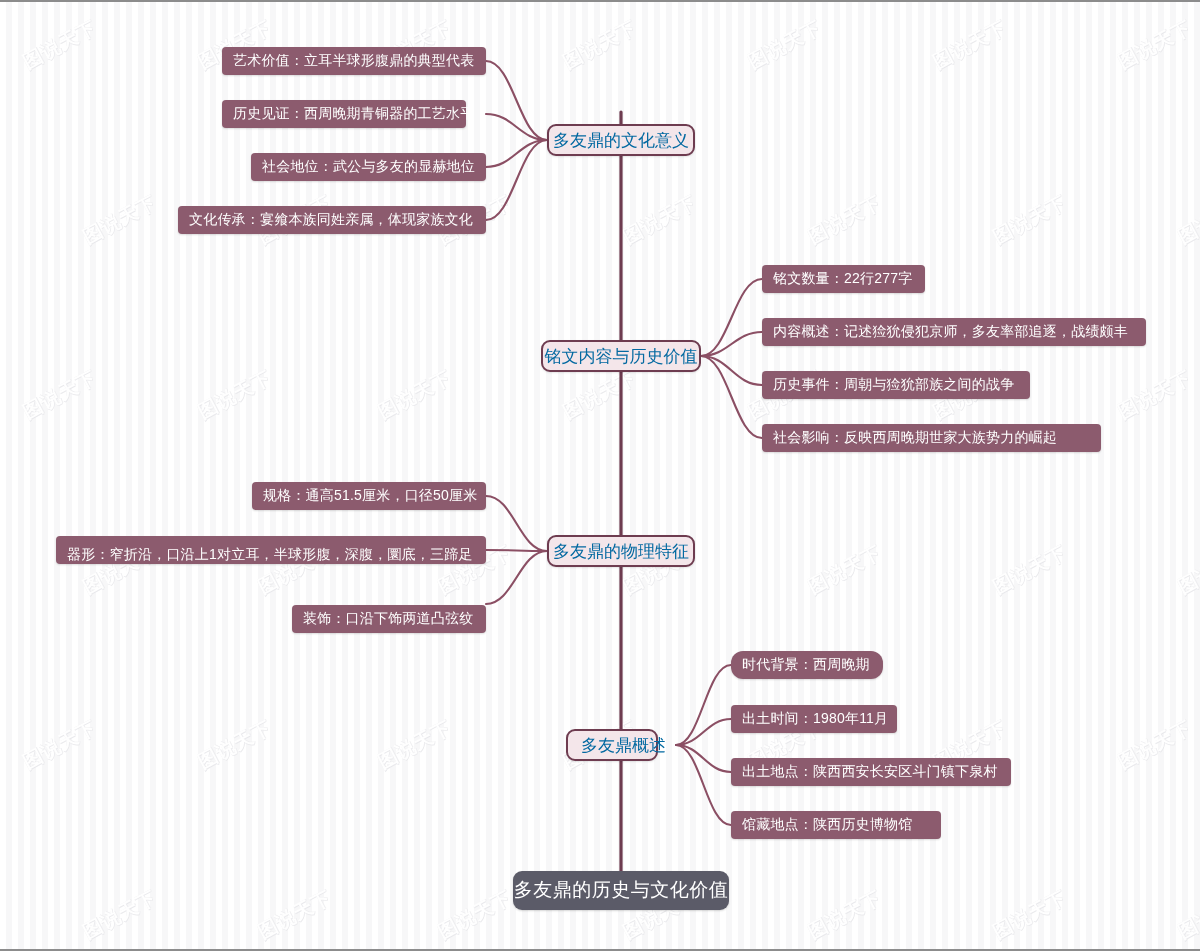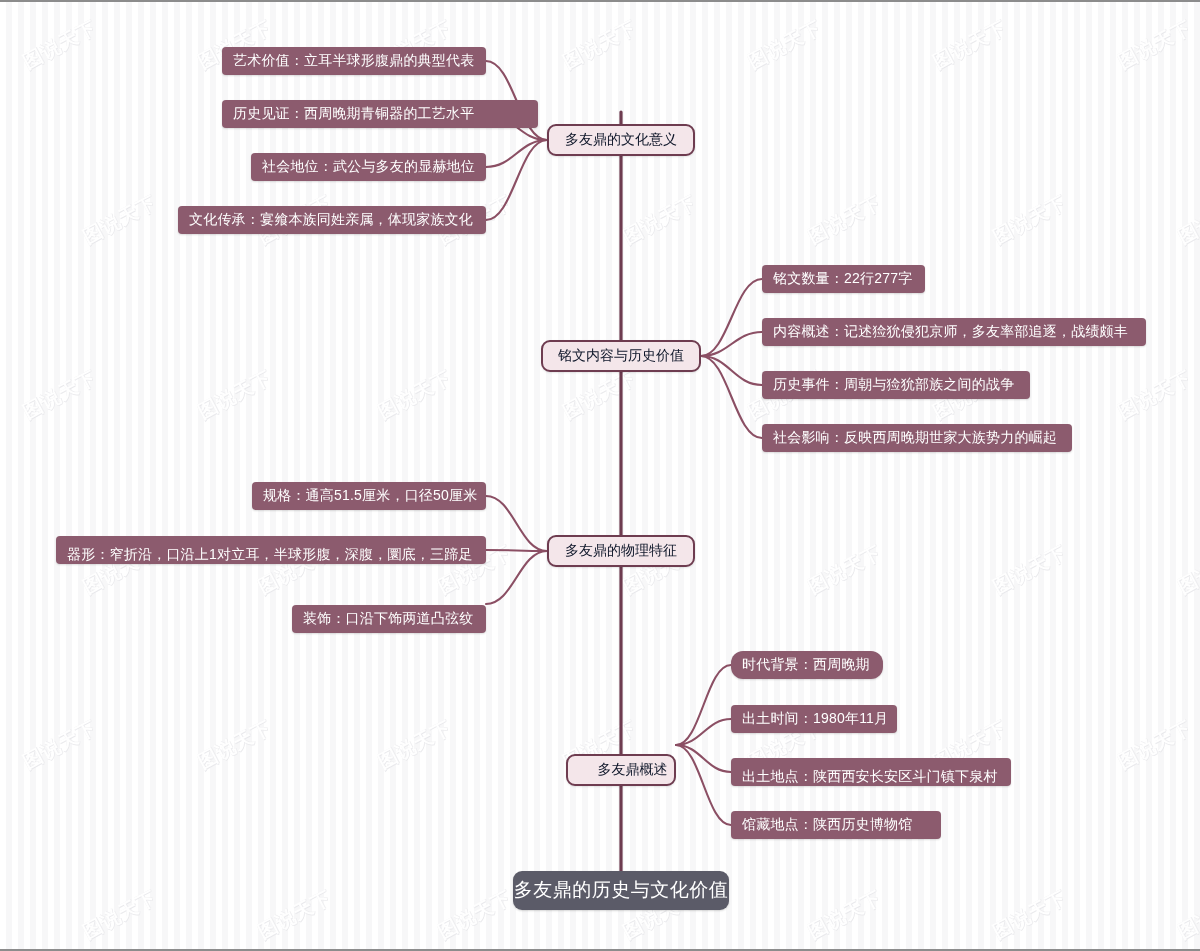--- a/index.html
+++ b/index.html
@@ -68,24 +68,24 @@
     border-radius: 9px;
     font-size: 19px;
     padding: 0 4px;
     height: 39px;
     box-shadow: 0 1px 2px rgba(0,0,0,.16);
     letter-spacing: .5px;
   }
   
   .node.branch {
     background: #f4e6ea;
-    color: #0f172a;
+    color: #0369a1;
     border: 2px solid #6e3c50;
     border-radius: 9px;
-    font-size: 14px;
+    font-size: 17px;
     padding: 0 13px;
     height: 32px;
     box-shadow: 0 1px 2px rgba(0,0,0,.10);
   }
   
   .node.leaf {
     background: #8c5b6e;
     color: #ffffff;
     border-radius: 4px;
     font-size: 14px;
@@ -172,63 +172,63 @@
       </div>
       <div class="node branch" style="left: 547px; top: 122px; width: 148px; height: 32px;">
         <span>多友鼎的文化意义</span>
       </div>
       <div class="node branch" style="left: 541px; top: 338px; width: 160px; height: 32px; text-align: right;">
         <span>铭文内容与历史价值</span>
       </div>
       <div class="node branch" style="left: 547px; top: 533px; width: 148px; height: 32px;">
         <span>多友鼎的物理特征</span>
       </div>
-      <div class="node branch" style="left: 566px; top: 752px; width: 110px; height: 32px; padding-left: 36px;">
+      <div class="node branch" style="left: 566px; top: 727px; width: 92px; height: 32px; padding-left: 36px;">
         <span>多友鼎概述</span>
       </div>
       <div class="node leaf left" style="left: 222px; top: 45px; width: 264px; height: 28px;">
         <span>艺术价值：立耳半球形腹鼎的典型代表</span>
       </div>
-      <div class="node leaf left" style="left: 222px; top: 98px; width: 316px; height: 28px;">
+      <div class="node leaf left" style="left: 222px; top: 98px; width: 244px; height: 28px;">
         <span>历史见证：西周晚期青铜器的工艺水平</span>
       </div>
       <div class="node leaf left" style="left: 251px; top: 151px; width: 235px; height: 28px;">
         <span>社会地位：武公与多友的显赫地位</span>
       </div>
       <div class="node leaf left" style="left: 178px; top: 204px; width: 308px; height: 28px;">
         <span>文化传承：宴飨本族同姓亲属，体现家族文化</span>
       </div>
       <div class="node leaf right" style="left: 762px; top: 263px; width: 163px; height: 28px;">
         <span>铭文数量：22行277字</span>
       </div>
       <div class="node leaf right" style="left: 762px; top: 316px; width: 384px; height: 28px;">
         <span>内容概述：记述猃狁侵犯京师，多友率部追逐，战绩颇丰</span>
       </div>
       <div class="node leaf right" style="left: 762px; top: 369px; width: 268px; height: 28px;">
         <span>历史事件：周朝与猃狁部族之间的战争</span>
       </div>
-      <div class="node leaf right" style="left: 762px; top: 422px; width: 310px; height: 28px;">
+      <div class="node leaf right" style="left: 762px; top: 422px; width: 339px; height: 28px;">
         <span>社会影响：反映西周晚期世家大族势力的崛起</span>
       </div>
       <div class="node leaf left" style="left: 252px; top: 480px; width: 234px; height: 28px;">
         <span>规格：通高51.5厘米，口径50厘米</span>
       </div>
       <div class="node leaf left" style="left: 56px; top: 534px; width: 430px; height: 28px; align-items: flex-end;">
         <span>器形：窄折沿，口沿上1对立耳，半球形腹，深腹，圜底，三蹄足</span>
       </div>
       <div class="node leaf left" style="left: 292px; top: 588px; width: 194px; height: 28px; margin-top: 15px;">
         <span>装饰：口沿下饰两道凸弦纹</span>
       </div>
       <div class="node leaf right" style="left: 731px; top: 649px; width: 152px; height: 28px; border-radius: 12px;">
         <span>时代背景：西周晚期</span>
       </div>
       <div class="node leaf right" style="left: 731px; top: 703px; width: 166px; height: 28px;">
         <span>出土时间：1980年11月</span>
       </div>
-      <div class="node leaf right" style="left: 731px; top: 756px; width: 280px; height: 28px; align-items: flex-end;">
+      <div class="node leaf right" style="left: 731px; top: 756px; width: 280px; height: 28px;">
         <span>出土地点：陕西西安长安区斗门镇下泉村</span>
       </div>
       <div class="node leaf right" style="left: 731px; top: 809px; width: 210px; height: 28px;">
         <span>馆藏地点：陕西历史博物馆</span>
       </div>
     </div>
 
 </div>
 
 </body></html>

